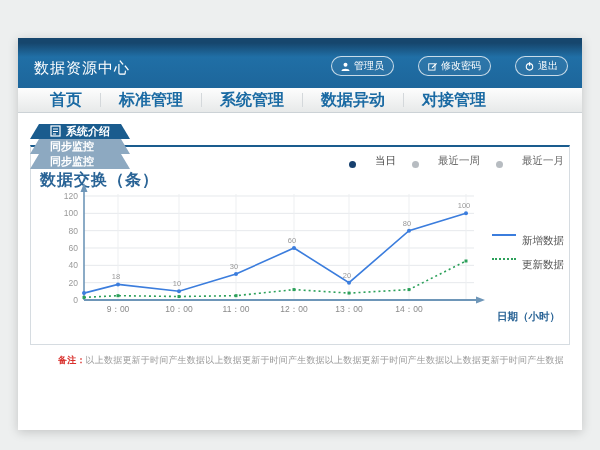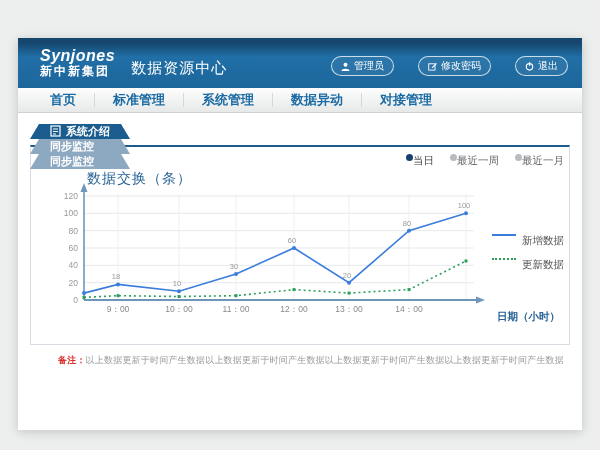--- a/index.html
+++ b/index.html
@@ -19,68 +19,64 @@
   .hdr-right { margin-left:auto; margin-right:14px; display:flex; gap:24px; margin-top:6px; }
   .pill { display:flex; align-items:center; gap:4px; border:1px solid rgba(255,255,255,.75);
           border-radius:10px; padding:2px 9px; font-size:10px; color:#fff; cursor:pointer;
           background:rgba(255,255,255,.06); white-space:nowrap; }
   .pill svg { display:block; }
 
   
   .nav { position:absolute; left:0; top:50px; width:100%; height:25px;
          background:linear-gradient(180deg,#fdfdfd,#e7e9e9); border-bottom:1px solid #ccd2d6;
          display:flex; align-items:center; padding-left:14px; }
-  .nav-item { font-size:13px; font-weight:bold; color:#1a6aa3; padding:0 18px; cursor:pointer;
+  .nav-item { font-size:16px; font-weight:bold; color:#1a6aa3; padding:0 18px; cursor:pointer;
               border-right:1px solid #d4d8db; line-height:14px; }
   .nav-item:last-child { border-right:none; }
 
   
   .tabs { position:absolute; left:12px; top:86px; height:21px; display:flex;flex-direction:column; }
   .tab { height:21px; display:flex; align-items:center; gap:5px; padding:0 20px;
          font-size:11px; font-weight:bold; color:#fff; cursor:pointer; margin-right:-6px;
          clip-path:polygon(9px 0, calc(100% - 9px) 0, 100% 100%, 0 100%); }
   .tab.active { background:#1a5c8e; z-index:2; }
   .tab.inactive { background:#8da9c1; z-index:1; }
 
   
   .panel { position:absolute; left:12px; top:107px; width:540px; height:200px;
            border:1px solid #d6dce1; border-top:2px solid #1a5c8e; background:#fff; }
 
   
   .filters { position:absolute; right:18px; top:116px; display:flex; gap:16px; align-items:center; }
-  .filter { display:flex; align-items:flex-start; gap:0; font-size:10.5px; color:#666; cursor:pointer; }
+  .filter { display:flex; align-items:flex-end; gap:19px; font-size:10.5px; color:#666; cursor:pointer; }
   .dot { width:7px; height:7px; border-radius:50%; background:#b7bcc1; }
   .filter.sel .dot { background:#17406e; }
   .filter.sel { color:#444; }
 
-  .ylab { position:absolute; left:22px; top:132px; font-size:14px; font-weight:normal; color:#2a6496; letter-spacing:1px;margin-left:47px; }
+  .ylab { position:absolute; left:22px; top:132px; font-size:16px; font-weight:bold; color:#2a6496; letter-spacing:1px; }
   .xlab { position:absolute; left:479px; top:272px; font-size:10.5px; font-weight:bold; color:#2a6496; white-space:nowrap; }
   .chart-wrap { position:absolute; left:20px; top:140px; width:455px; height:148px; }
 
   
   .slegend { position:absolute; left:474px; top:196px; display:flex; flex-direction:column; gap:10px; }
   .sleg-item { display:flex; align-items:flex-start; gap:6px; font-size:10.5px; color:#555; cursor:pointer; white-space:nowrap; }
   .sline { width:24px; height:0; border-top:2px solid #3b7ddd; }
   .sline.dotted { border-top:2px dotted #2ca05a; }
 
   
   .note { position:absolute; left:40px; top:316px; font-size:9px; color:#9a9a9a; white-space:nowrap;
           width:505px; overflow:hidden; letter-spacing:.2px; }
   .note b { color:#d9302c; font-weight:bold; }
 </style>
 </head>
 <body>
 
 <div class="page">
 
   <div class="hdr">
-    <div class="logo">
-      <div class="l1">Synjones</div>
-      <div class="l2">新中新集团</div>
-    </div>
     <div class="hdr-title">数据资源中心</div>
     <div class="hdr-right">
         <div class="pill">
           <span>
             <svg width="9" height="9" viewBox="0 0 10 10">
               <circle cx="5" cy="3" r="2.2" fill="#fff"></circle>
               <path d="M0.5 10 C0.5 6.8 9.5 6.8 9.5 10 Z" fill="#fff"></path>
             </svg>
           </span>
           <span>管理员</span>

